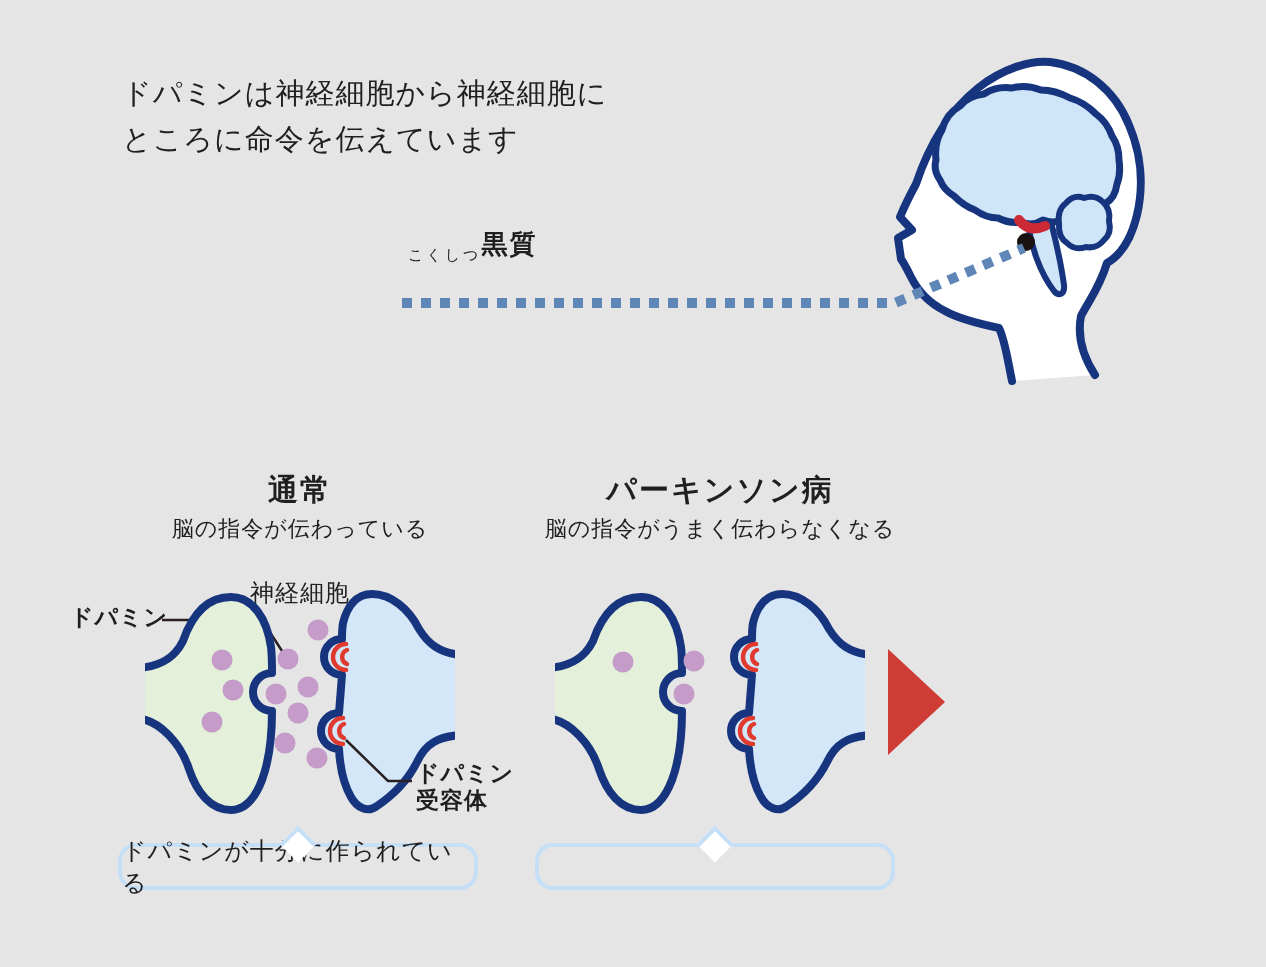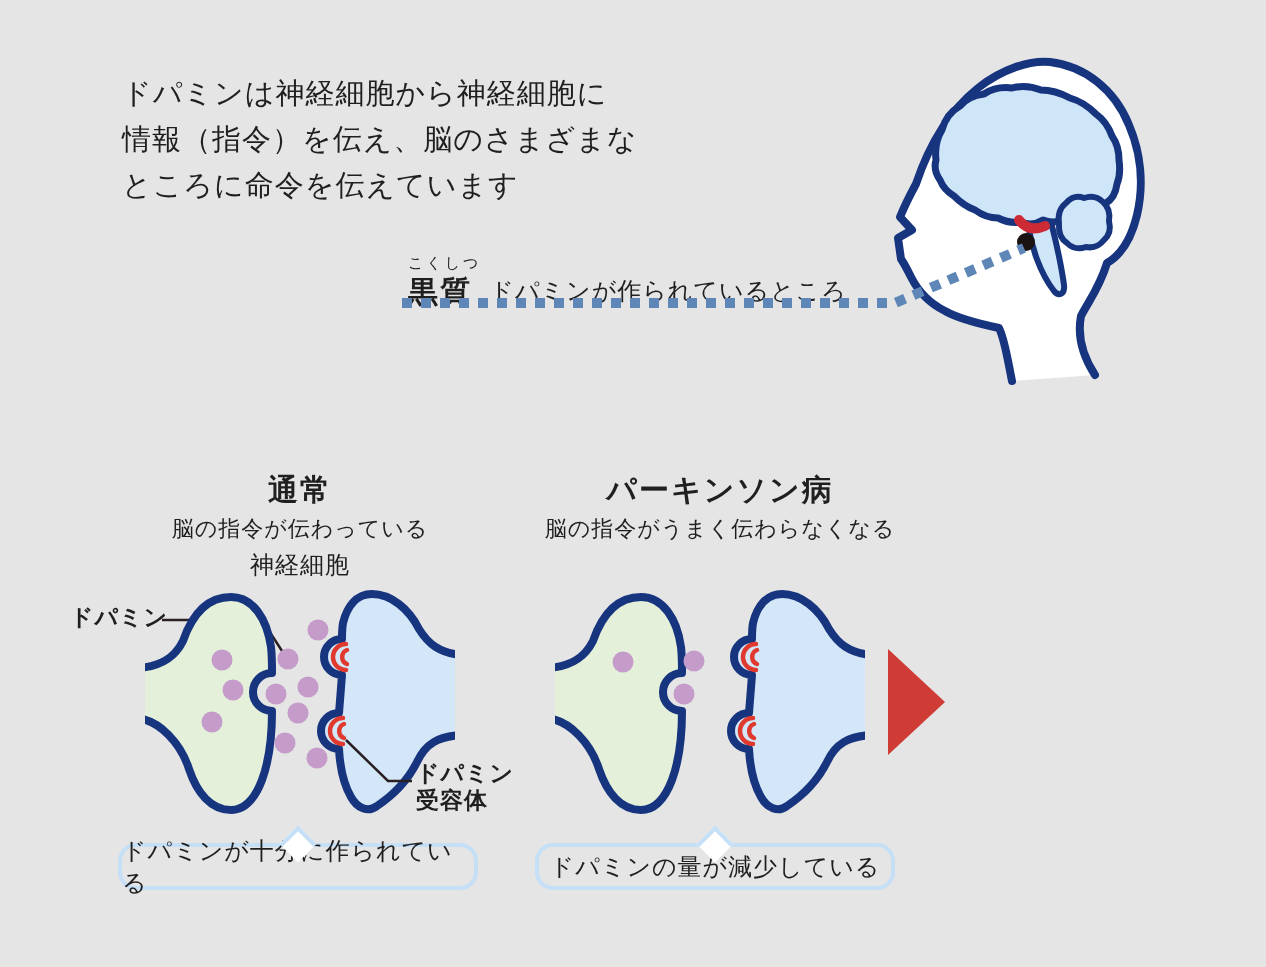--- a/index.html
+++ b/index.html
@@ -6,27 +6,27 @@
     --navy:#17357f; --brain-blue:#cfe5f8; --cell-green:#e4f0d9; --cell-blue:#d3e7f8;
     --dopamine-purple:#c59bca; --receptor-red:#e0392d; --arrow-red:#cf3b35; --nigra-red:#cc2b36;
     --dash-blue:#5e87b8; --callout-blue:#c5dff7; --ink:#1f1f1f; --pointer-line:#2a2023;
   }
   *{margin:0;padding:0;box-sizing:border-box;}
   body{background:#ffffff;font-family:"Liberation Sans","DejaVu Sans",sans-serif;color:var(--ink);}
   .canvas{position:relative;width:1266px;height:967px;background:#e5e5e5;overflow:hidden;}
   .abs{position:absolute;}
   .intro{left:122px;top:70px;font-size:29px;line-height:46px;letter-spacing:1px;}
   .nigra{left:408px;top:224px;display:flex;align-items:flex-end;}
-  .nigra .term-wrap{display:flex;flex-direction:column;align-items:flex-start;margin-top:30px;}
+  .nigra .term-wrap{display:flex;flex-direction:row;align-items:flex-end;}
   .nigra .furigana{font-size:15px;letter-spacing:3px;line-height:18px;}
-  .nigra .term{font-size:30px;font-weight:bold;line-height:40px;letter-spacing:2px;font-family:Liberation Serif, serif;}
+  .nigra .term{font-size:26px;font-weight:bold;line-height:40px;letter-spacing:2px;}
   .nigra .desc{font-size:24px;margin-left:8px;padding-bottom:5px;letter-spacing:1px;}
   .sec-title{font-size:30px;font-weight:bold;text-align:center;letter-spacing:2px;}
   .sec-sub{font-size:22px;text-align:center;letter-spacing:1px;}
-  .small-label{font-size:24px;letter-spacing:1px;}
+  .small-label{font-size:24px;letter-spacing:1px;margin-top:28px;}
   .bold-label{font-size:23px;font-weight:bold;letter-spacing:1px;line-height:27px;}
   .callout{width:360px;height:47px;border:4px solid var(--callout-blue);border-radius:18px;
            display:flex;align-items:center;justify-content:center;font-size:24px;letter-spacing:1px;}
   .callout .pointer{position:absolute;top:-16px;left:50%;width:26px;height:26px;margin-left:-13px;
            background:#fff;border-top:4px solid var(--callout-blue);border-left:4px solid var(--callout-blue);
            transform:rotate(45deg);}
   .result-arrow{width:0;height:0;border-top:53px solid transparent;border-bottom:53px solid transparent;
            border-left:57px solid var(--arrow-red);}
   .result-text{font-size:30px;font-weight:bold;line-height:41px;letter-spacing:1px;}
   
@@ -41,21 +41,20 @@
   .rec-arc{fill:none;stroke:var(--receptor-red);stroke-width:4.5;stroke-linecap:round;}
   .ptr{fill:none;stroke:var(--pointer-line);stroke-width:2.5;}
 </style>
 </head>
 <body>
 
 <div class="canvas">
 
   <div class="abs intro">
     <div>ドパミンは神経細胞から神経細胞に</div>
-    <div>情報（指令）を伝え、脳のさまざまな</div>
     <div>ところに命令を伝えています</div>
   </div>
 
   <svg class="abs" style="left:878px;top:48px;" width="290" height="340" viewBox="0 0 290 340">
     <path class="head-outline" d="
       M 134,333
       C 130,314 127,292 121,280
       C 102,276 81,271 67,263
       C 51,255 40,243 33,229
       C 29,221 26,215 23,211
@@ -83,21 +82,20 @@
       C 183,215 178,194 174,178 Z"></path>
     <path class="nigra-mark" d="M 141,172 Q 151,185 167,178"></path>
     <circle cx="148" cy="194" r="9" fill="#191210"></circle>
   </svg>
 
   <div class="abs nigra">
     <div class="term-wrap">
       <div class="furigana">こくしつ</div>
       <div class="term">黒質</div>
     </div>
-    <div class="desc">ドパミンが作られているところ</div>
   </div>
 
   <svg class="abs" style="left:398px;top:240px;" width="632" height="70" viewBox="0 0 632 70">
     <polyline class="dash-line" points="4,63 497,63 626,8"></polyline>
   </svg>
 
   <div class="abs sec-title" style="left:145px;top:470px;width:310px;">通常</div>
   <div class="abs sec-sub" style="left:130px;top:514px;width:340px;text-align:center;">脳の指令が伝わっている</div>
   <div class="abs small-label" style="left:250px;top:549px;">神経細胞</div>
   <div class="abs bold-label" style="left:70px;top:604px;">ドパミン</div>
@@ -168,18 +166,17 @@
     <path class="rec-arc" d="M 202,65 A 7.5,7.5 0 0 0 202,79"></path>
     <path class="rec-arc" d="M 198,133 A 13,13 0 0 0 198,159"></path>
     <path class="rec-arc" d="M 199,139 A 7.5,7.5 0 0 0 199,153"></path>
     <circle class="dot" cx="68" cy="77" r="10.5"></circle>
     <circle class="dot" cx="139" cy="76" r="10.5"></circle>
     <circle class="dot" cx="129" cy="109" r="10.5"></circle>
   </svg>
 
   <div class="abs callout" style="left:535px;top:843px;">
     <div class="pointer"></div>
-    <span>ドパミンの量が減少している</span>
   </div>
 
   <div class="abs result-arrow" style="left:888px;top:649px;"></div>
 
 </div>
 
 </body></html>

